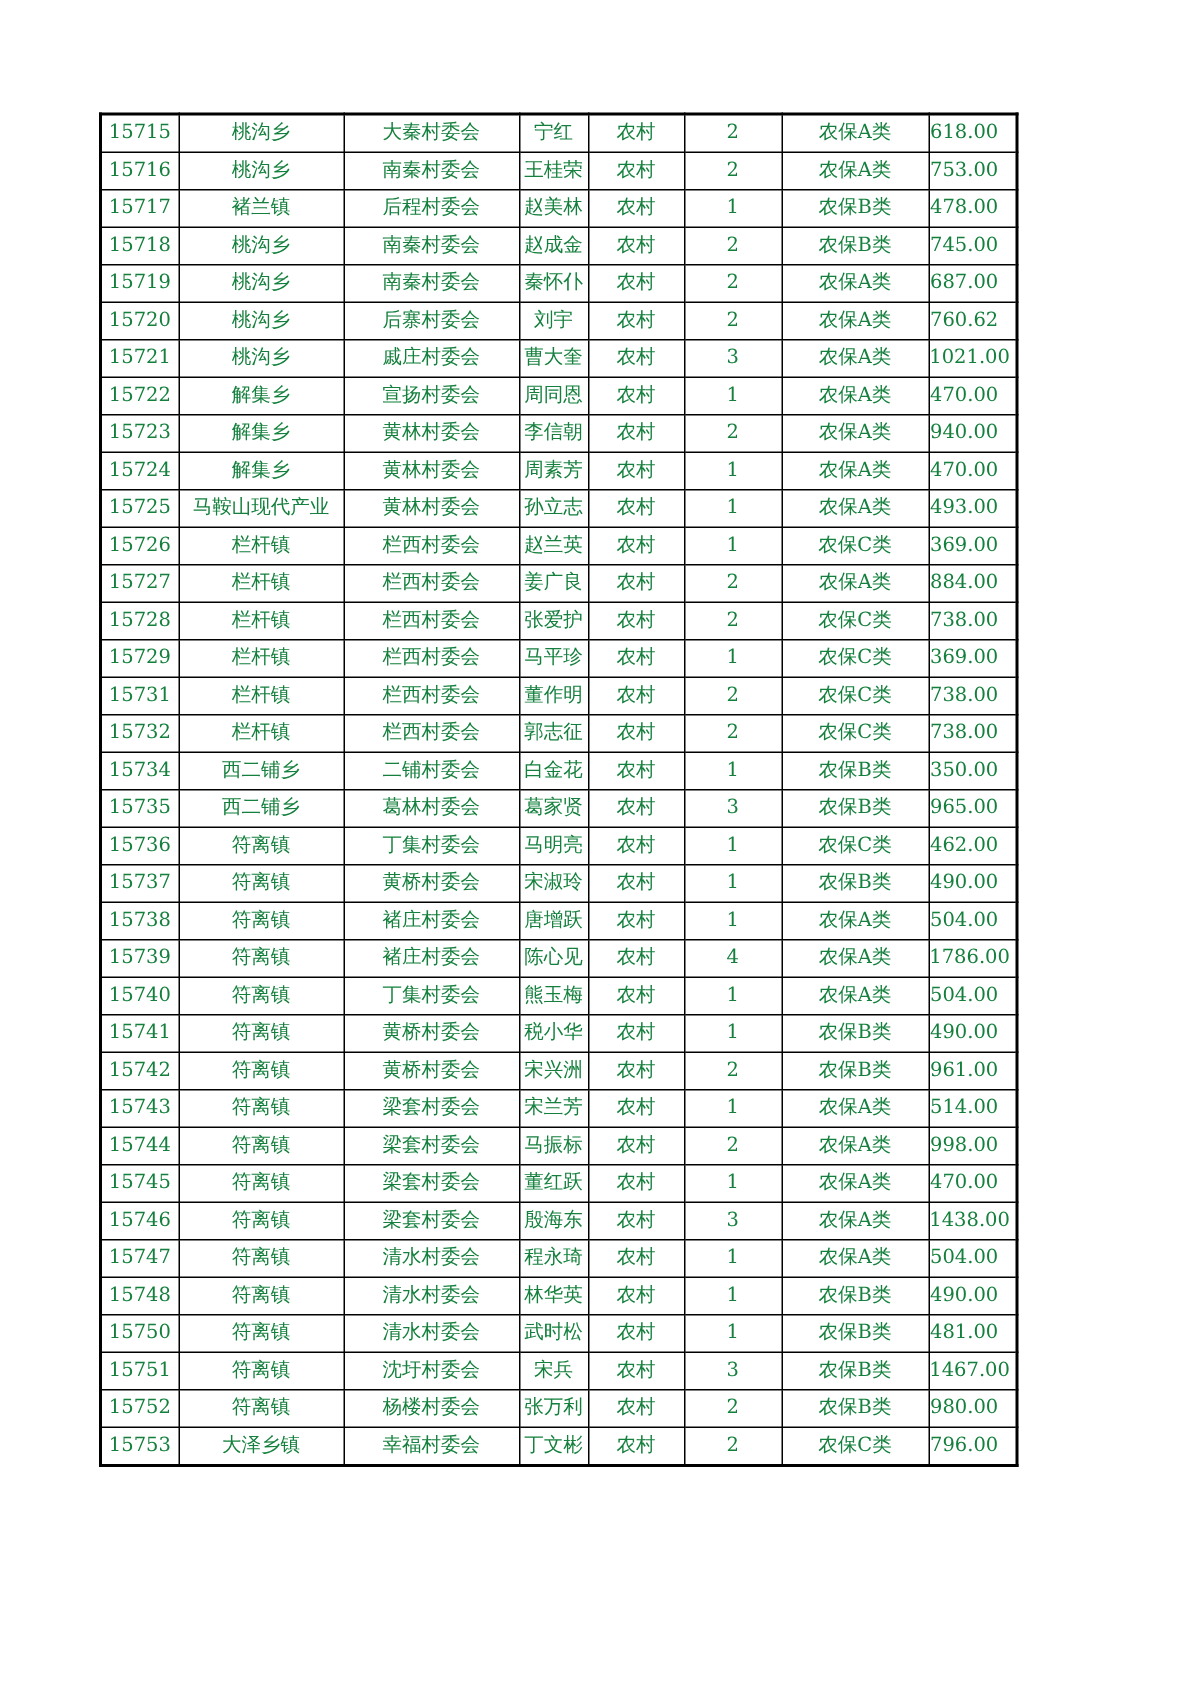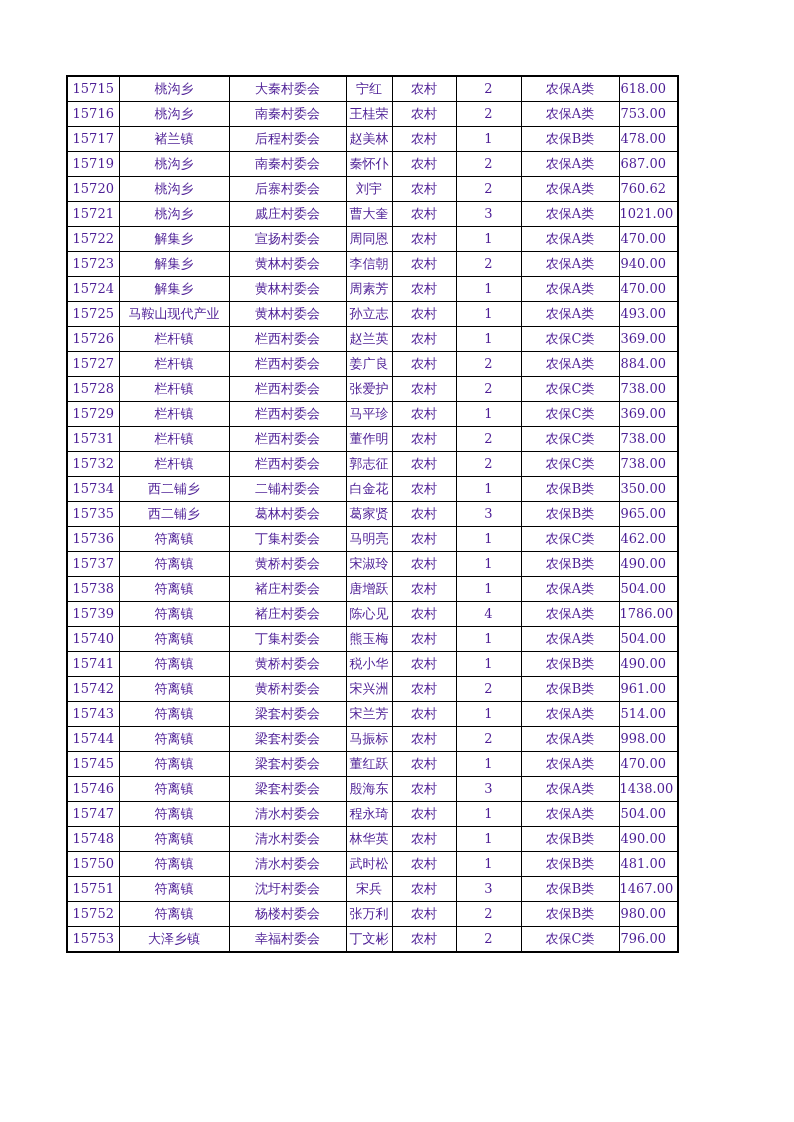--- a/index.html
+++ b/index.html
@@ -17,34 +17,34 @@
   table.sheet {
     position: absolute;
     left: 66px;
     top: 75px;
     width: 611px;
     border-collapse: collapse;
     table-layout: fixed;
     border: 2px solid #000000;
     font-family: "DejaVu Serif", "Liberation Serif", serif;
     font-size: 13px;
-    color: #4c1d95;
+    color: #15803d;
   }
   table.sheet td {
     border: 1px solid #000000;
     height: 24px;
     line-height: 24px;
     padding: 0;
     text-align: center;
     vertical-align: middle;
     white-space: nowrap;
     overflow: hidden;
   }
   table.sheet td.amount {
-    text-align: right;
+    text-align: center;
     padding-right: 11px;
   }
   table.sheet td.township {
     overflow: hidden;
   }
 </style>
 </head>
 <body>
 
 <div class="page">
@@ -84,20 +84,30 @@
     <td>15717</td>
     <td class="township">褚兰镇</td>
     <td>后程村委会</td>
     <td>赵美林</td>
     <td>农村</td>
     <td>1</td>
     <td>农保B类</td>
     <td class="amount">478.00</td>
   </tr>
         <tr>
+    <td>15718</td>
+    <td class="township">桃沟乡</td>
+    <td>南秦村委会</td>
+    <td>赵成金</td>
+    <td>农村</td>
+    <td>2</td>
+    <td>农保B类</td>
+    <td class="amount">745.00</td>
+  </tr>
+        <tr>
     <td>15719</td>
     <td class="township">桃沟乡</td>
     <td>南秦村委会</td>
     <td>秦怀仆</td>
     <td>农村</td>
     <td>2</td>
     <td>农保A类</td>
     <td class="amount">687.00</td>
   </tr>
         <tr>

